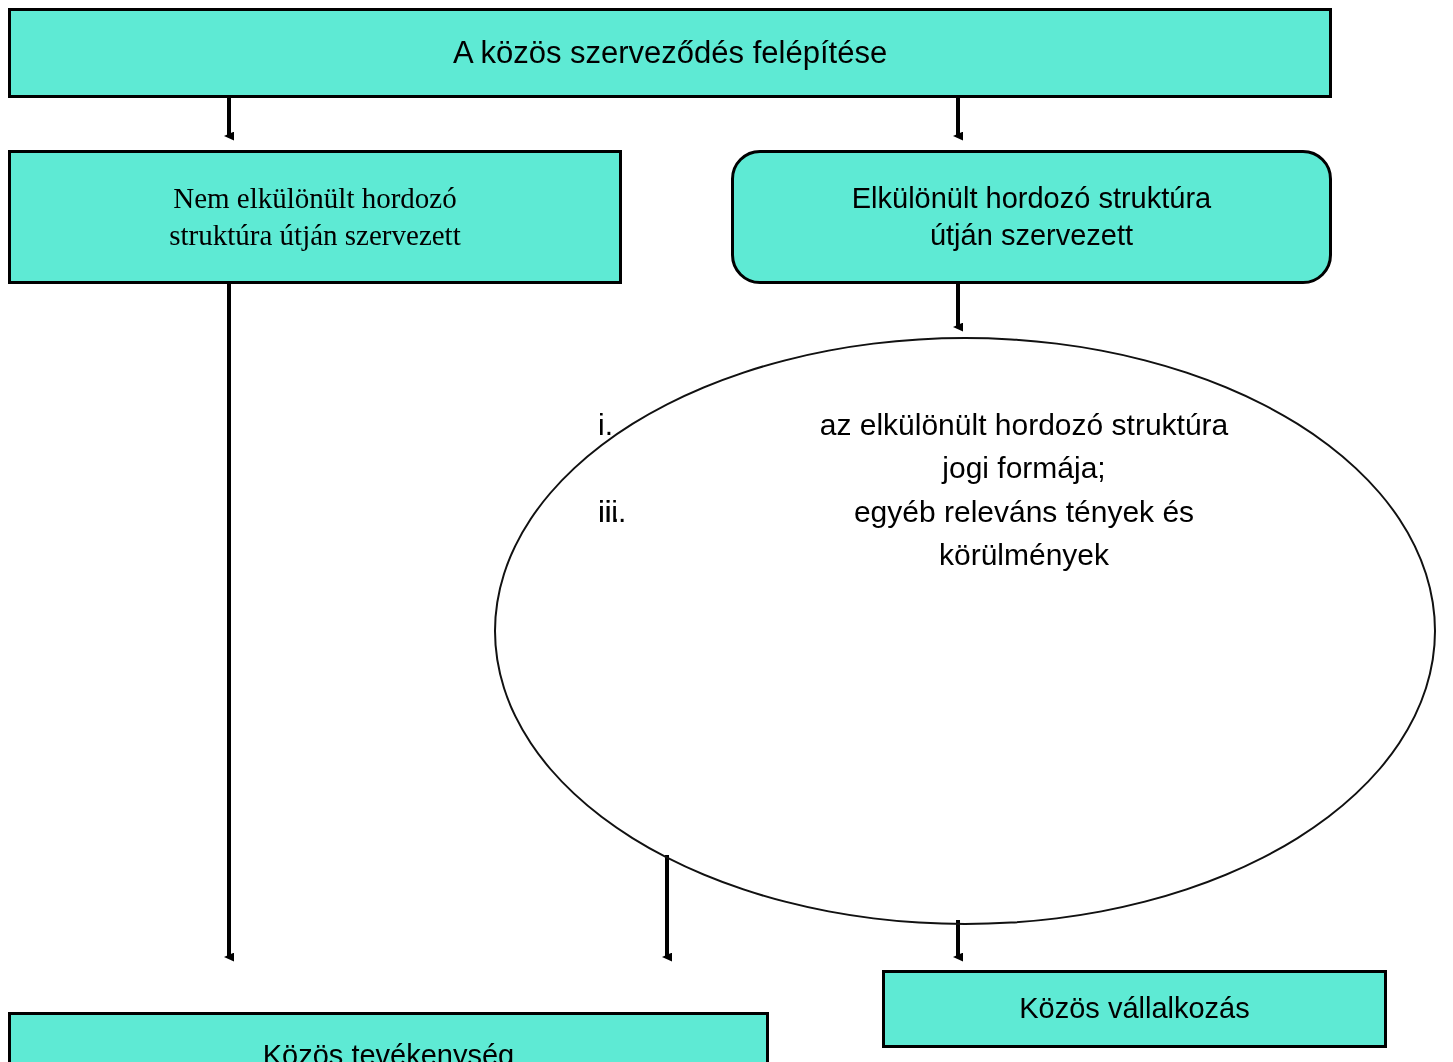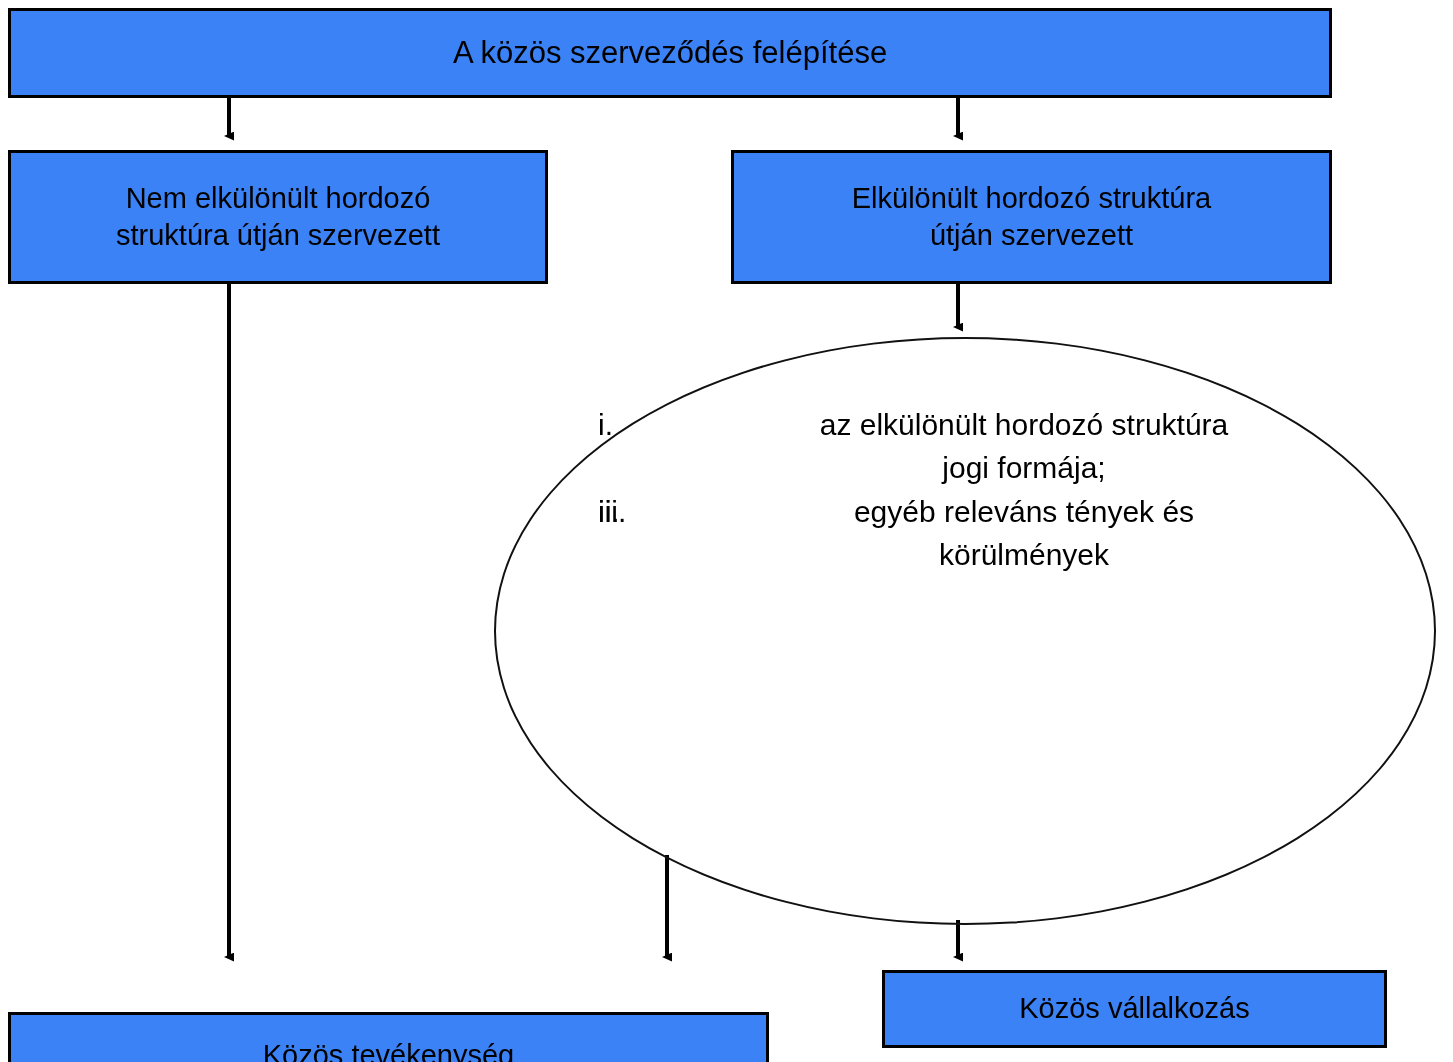--- a/index.html
+++ b/index.html
@@ -24,21 +24,21 @@
     left: 0;
     top: 0;
     width: 1453px;
     height: 1062px;
     pointer-events: none;
   }
   .node-box {
     position: absolute;
     box-sizing: border-box;
     border: 3px solid #000000;
-    background: #3b82f6;
+    background: #5eead4;
     display: flex;
     align-items: center;
     justify-content: center;
     text-align: center;
     line-height: 1.28;
   }
   .node-box .label {
     display: block;
     width: 100%;
     white-space: pre-line;
@@ -48,30 +48,32 @@
   #node-root {
     left: 8px;
     top: 8px;
     width: 1324px;
     height: 90px;
     font-size: 31px;
   }
   #node-non-separate {
     left: 8px;
     top: 150px;
-    width: 540px;
+    width: 614px;
     height: 134px;
     font-size: 29px;
+    font-family: Liberation Serif, serif;
   }
   #node-separate {
     left: 731px;
     top: 150px;
     width: 601px;
     height: 134px;
     font-size: 29px;
+    border-radius: 29px;
   }
   #node-joint-operation {
     left: 8px;
     top: 1012px;
     width: 761px;
     height: 88px;
     font-size: 29px;
   }
   #node-joint-venture {
     left: 882px;

